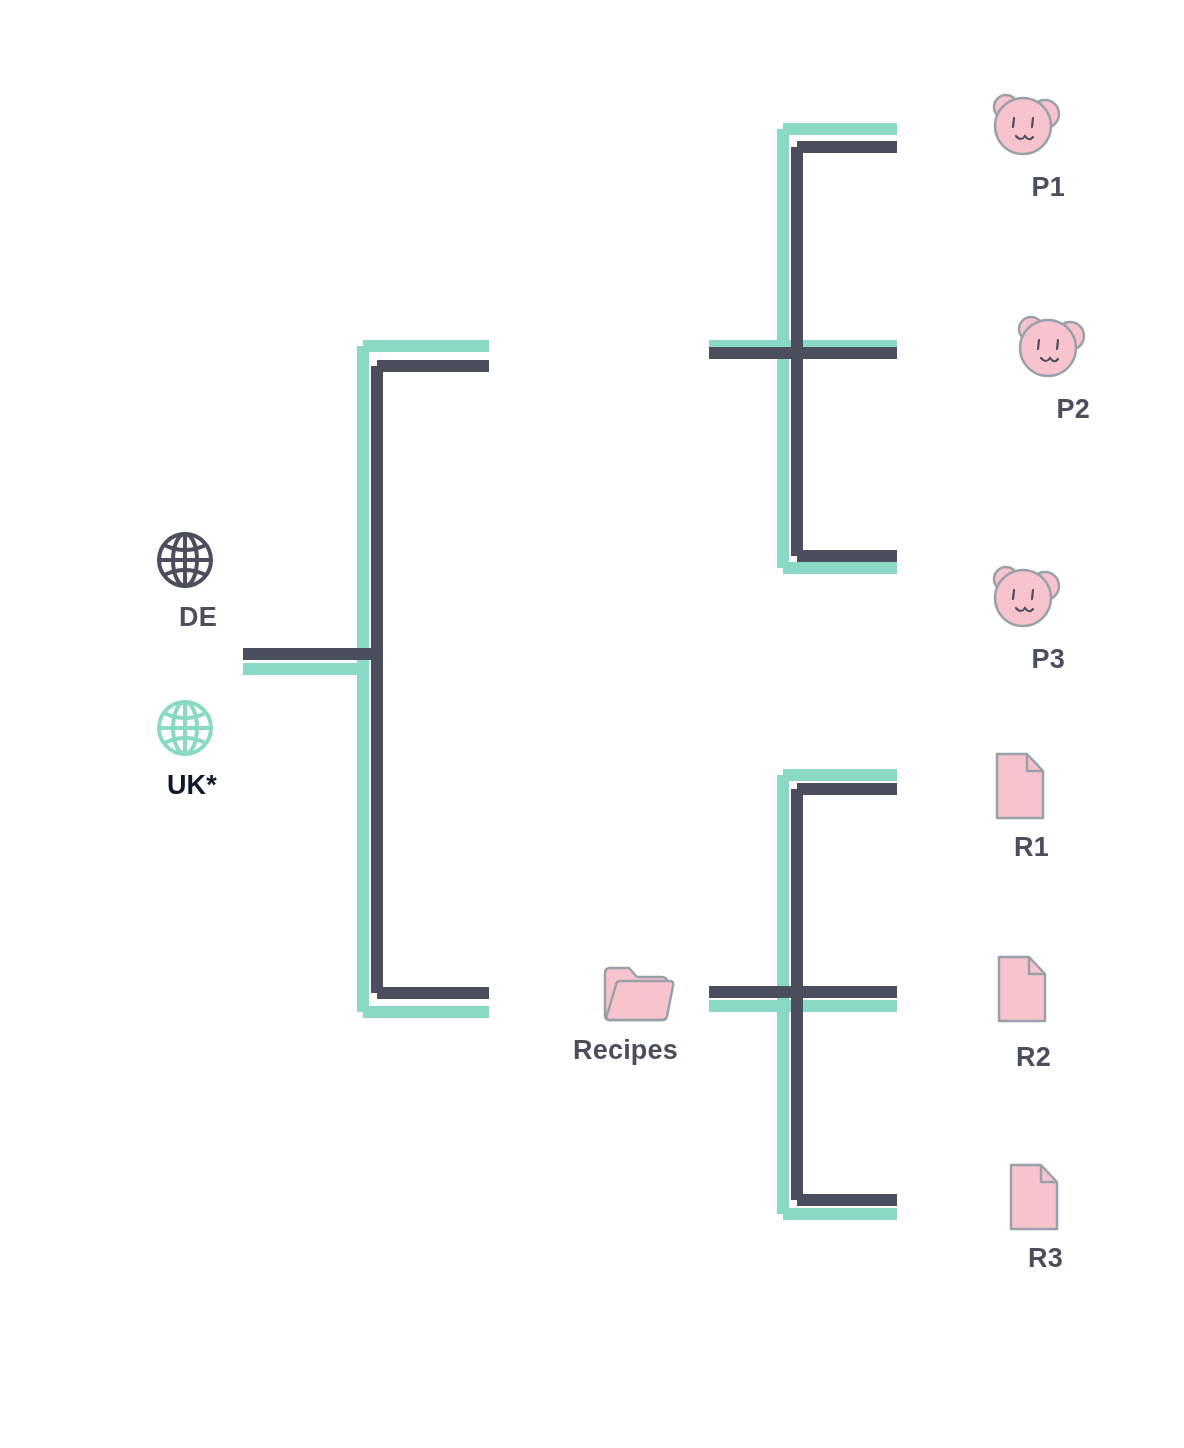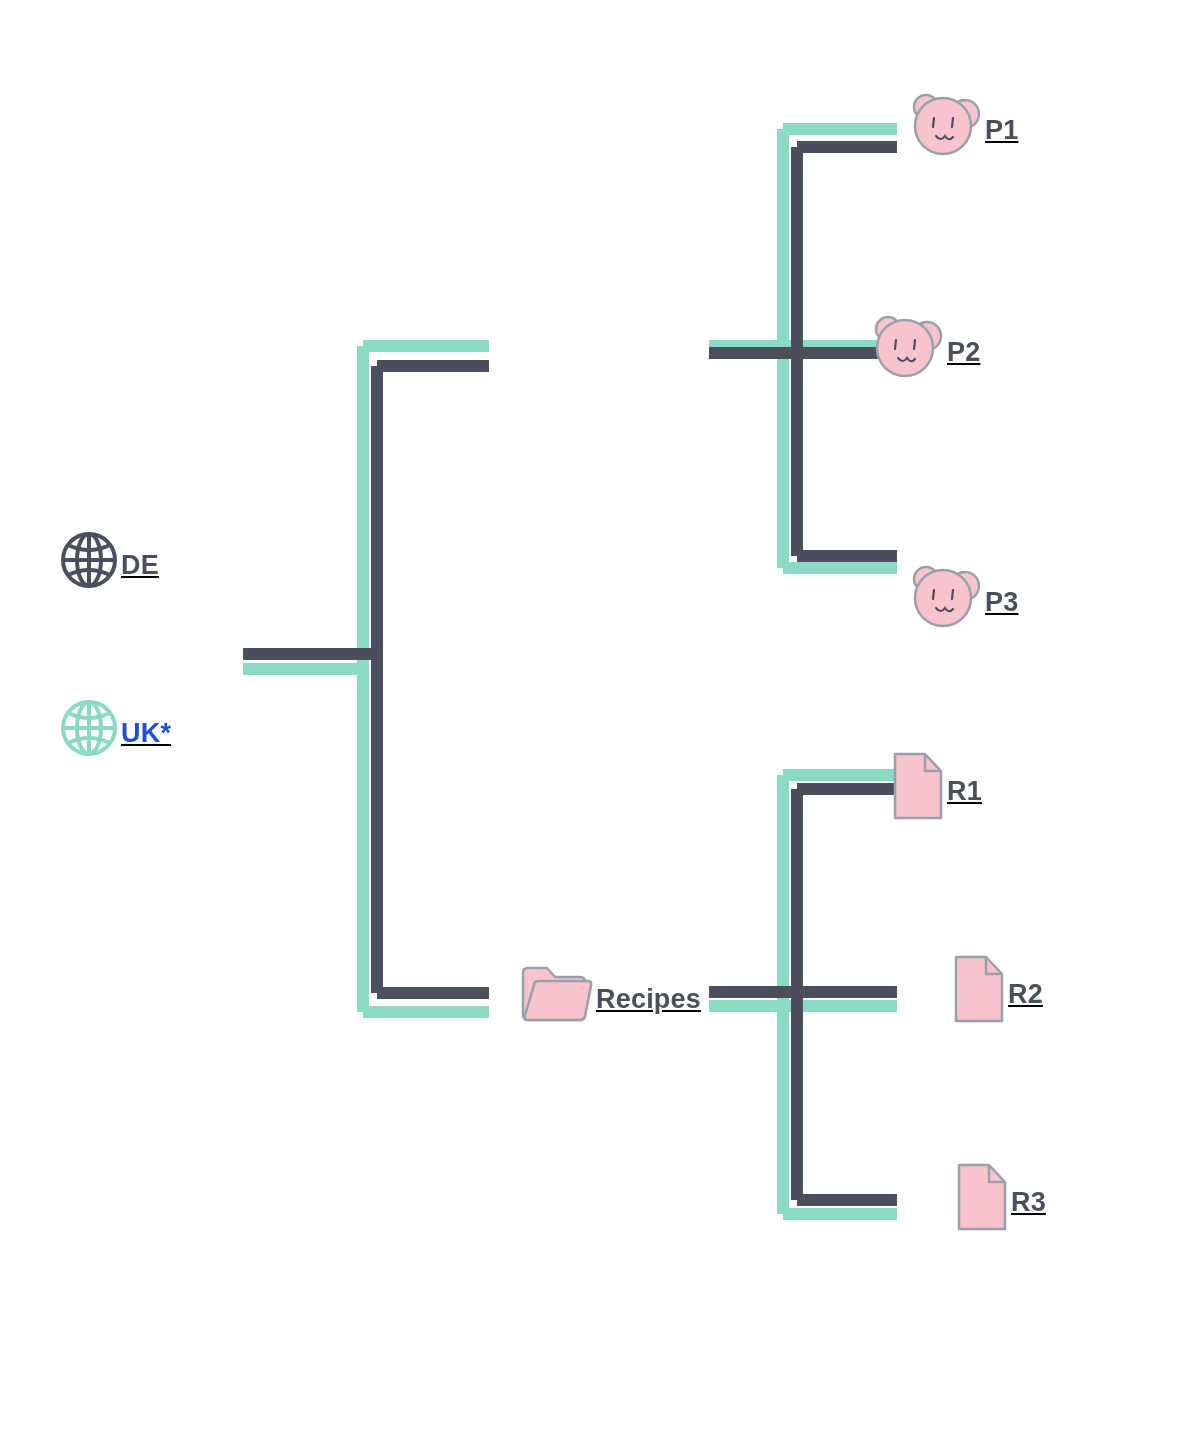--- a/index.html
+++ b/index.html
@@ -20,38 +20,37 @@
   #wires {
     position: absolute;
     left: 0;
     top: 0;
     width: 1184px;
     height: 1448px;
   }
   .node {
     position: absolute;
     display: flex;
-    flex-direction: row;
-    align-items: center;
+    flex-direction: column;
+    align-items: flex-end;
     width: 160px;
-    text-decoration: underline;
   }
   .node .glyph {
     display: block;
     line-height: 0;
   }
   .node .label {
     margin-top: 10px;
     font-size: 27px;
     font-weight: bold;
     letter-spacing: 0.2px;
     white-space: nowrap;
   }
   .label-dark { color: #4b4e5c; }
-  .label-green { color: #1d4ed8; }
+  .label-green { color: #0f172a; }
 </style>
 </head>
 <body>
 
 <div id="canvas">
 
   <svg id="wires" viewBox="0 0 1184 1448">
     <g fill="none" stroke-width="12" stroke-linecap="butt">
 
       <g stroke="#8ad9c4">
@@ -154,21 +153,21 @@
         <g fill="none" stroke="#4b4e5c" stroke-width="2.2" stroke-linecap="round">
           <line x1="29" y1="30" x2="28" y2="39"></line>
           <line x1="48" y1="30" x2="47" y2="39"></line>
           <path d="M 31 48 Q 36 54 40 48 Q 44 54 48 49"></path>
         </g>
       </svg>
     </span>
     <span class="label label-dark">P1</span>
   </div>
 
-  <div class="node" style="left:867px; top:310px;">
+  <div class="node" style="left:930px; top:310px;">
     <span class="glyph">
       <svg width="80" height="74" viewBox="0 0 80 74">
         <g fill="#f7c4cd" stroke="#9aa0aa" stroke-width="2.5">
           <circle cx="21" cy="19" r="12"></circle>
           <circle cx="60" cy="26" r="14"></circle>
           <circle cx="38" cy="38" r="28"></circle>
         </g>
         <g fill="none" stroke="#4b4e5c" stroke-width="2.2" stroke-linecap="round">
           <line x1="29" y1="30" x2="28" y2="39"></line>
           <line x1="48" y1="30" x2="47" y2="39"></line>
@@ -200,31 +199,31 @@
   <div class="node" style="left:889px; top:750px;">
     <span class="glyph">
       <svg width="58" height="72" viewBox="0 0 58 72">
         <path d="M 6 4 L 36 4 L 52 21 L 52 68 L 6 68 Z" fill="#f7c4cd" stroke="#9aa0aa" stroke-width="2.5" stroke-linejoin="round"></path>
         <path d="M 36 4 L 36 21 L 52 21" fill="none" stroke="#9aa0aa" stroke-width="2.5" stroke-linejoin="round"></path>
       </svg>
     </span>
     <span class="label label-dark">R1</span>
   </div>
 
-  <div class="node" style="left:950px; top:953px;">
+  <div class="node" style="left:891px; top:953px;gap:7px;">
     <span class="glyph">
       <svg width="58" height="72" viewBox="0 0 58 72">
         <path d="M 6 4 L 36 4 L 52 21 L 52 68 L 6 68 Z" fill="#f7c4cd" stroke="#9aa0aa" stroke-width="2.5" stroke-linejoin="round"></path>
         <path d="M 36 4 L 36 21 L 52 21" fill="none" stroke="#9aa0aa" stroke-width="2.5" stroke-linejoin="round"></path>
       </svg>
     </span>
     <span class="label label-dark">R2</span>
   </div>
 
-  <div class="node" style="left:953px; top:1161px;">
+  <div class="node" style="left:903px; top:1161px;">
     <span class="glyph">
       <svg width="58" height="72" viewBox="0 0 58 72">
         <path d="M 6 4 L 36 4 L 52 21 L 52 68 L 6 68 Z" fill="#f7c4cd" stroke="#9aa0aa" stroke-width="2.5" stroke-linejoin="round"></path>
         <path d="M 36 4 L 36 21 L 52 21" fill="none" stroke="#9aa0aa" stroke-width="2.5" stroke-linejoin="round"></path>
       </svg>
     </span>
     <span class="label label-dark">R3</span>
   </div>
 
 </div>

